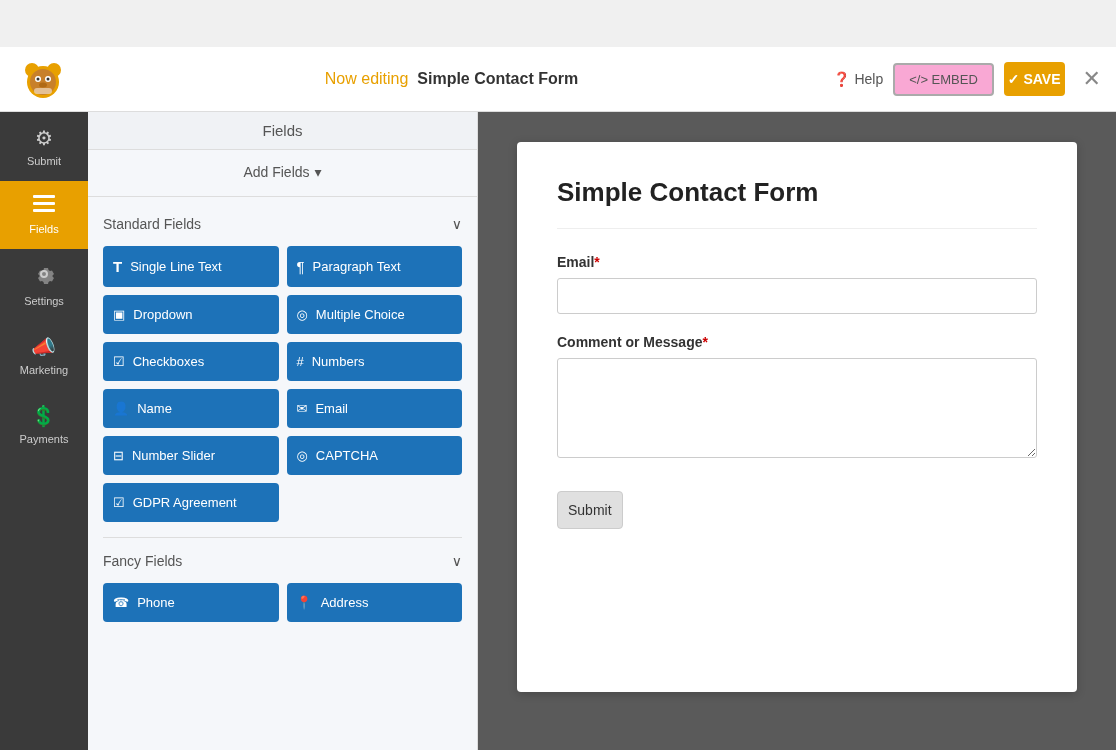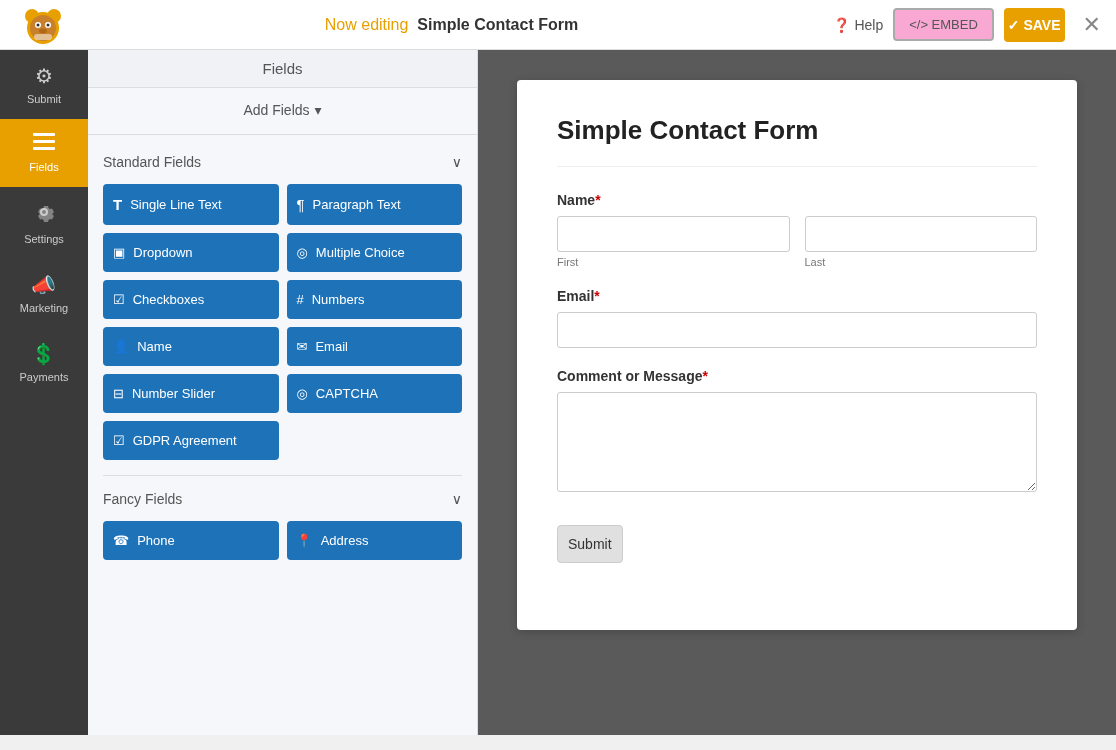--- a/index.html
+++ b/index.html
@@ -3,24 +3,25 @@
   <meta charset="utf-8">
   <style>
     * { box-sizing: border-box; margin: 0; padding: 0; }
     body { font-family: Arial, sans-serif; font-size: 14px; background: #f0f0f0; width: 1116px; height: 750px; overflow: hidden; }
 
     
     .top-bar {
       display: flex;
       align-items: center;
       background: #fff;
-      height: 50px;
+      height: 65px;
       padding: 0 15px;
       border-bottom: 1px solid #ddd;
       position: relative;
+      margin-top: 47px;
     }
     .top-bar-logo {
       width: 55px;
       height: 55px;
       display: flex;
       align-items: center;
       justify-content: center;
     }
     .top-bar-title {
       flex: 1;
@@ -474,35 +475,20 @@
       </div>
 
     </div>
   </div>
 
   <div class="preview-area">
     <div class="form-card">
       <div class="form-title">Simple Contact Form</div>
 
       
-      <div class="form-field-group">
-        <label class="form-label">
-          Name<span class="required">*</span>
-        </label>
-        <div class="name-fields">
-          <div class="name-field-wrap">
-            <input type="text" class="form-input" placeholder="" style="">
-            <span class="name-sub-label">First</span>
-          </div>
-          <div class="name-field-wrap">
-            <input type="text" class="form-input" placeholder="" style="">
-            <span class="name-sub-label">Last</span>
-          </div>
-        </div>
-      </div>
 
       
       <div class="form-field-group">
         <label class="form-label">
           Email<span class="required">*</span>
         </label>
         <input type="email" class="form-input" placeholder="" style="">
       </div>
 
       

